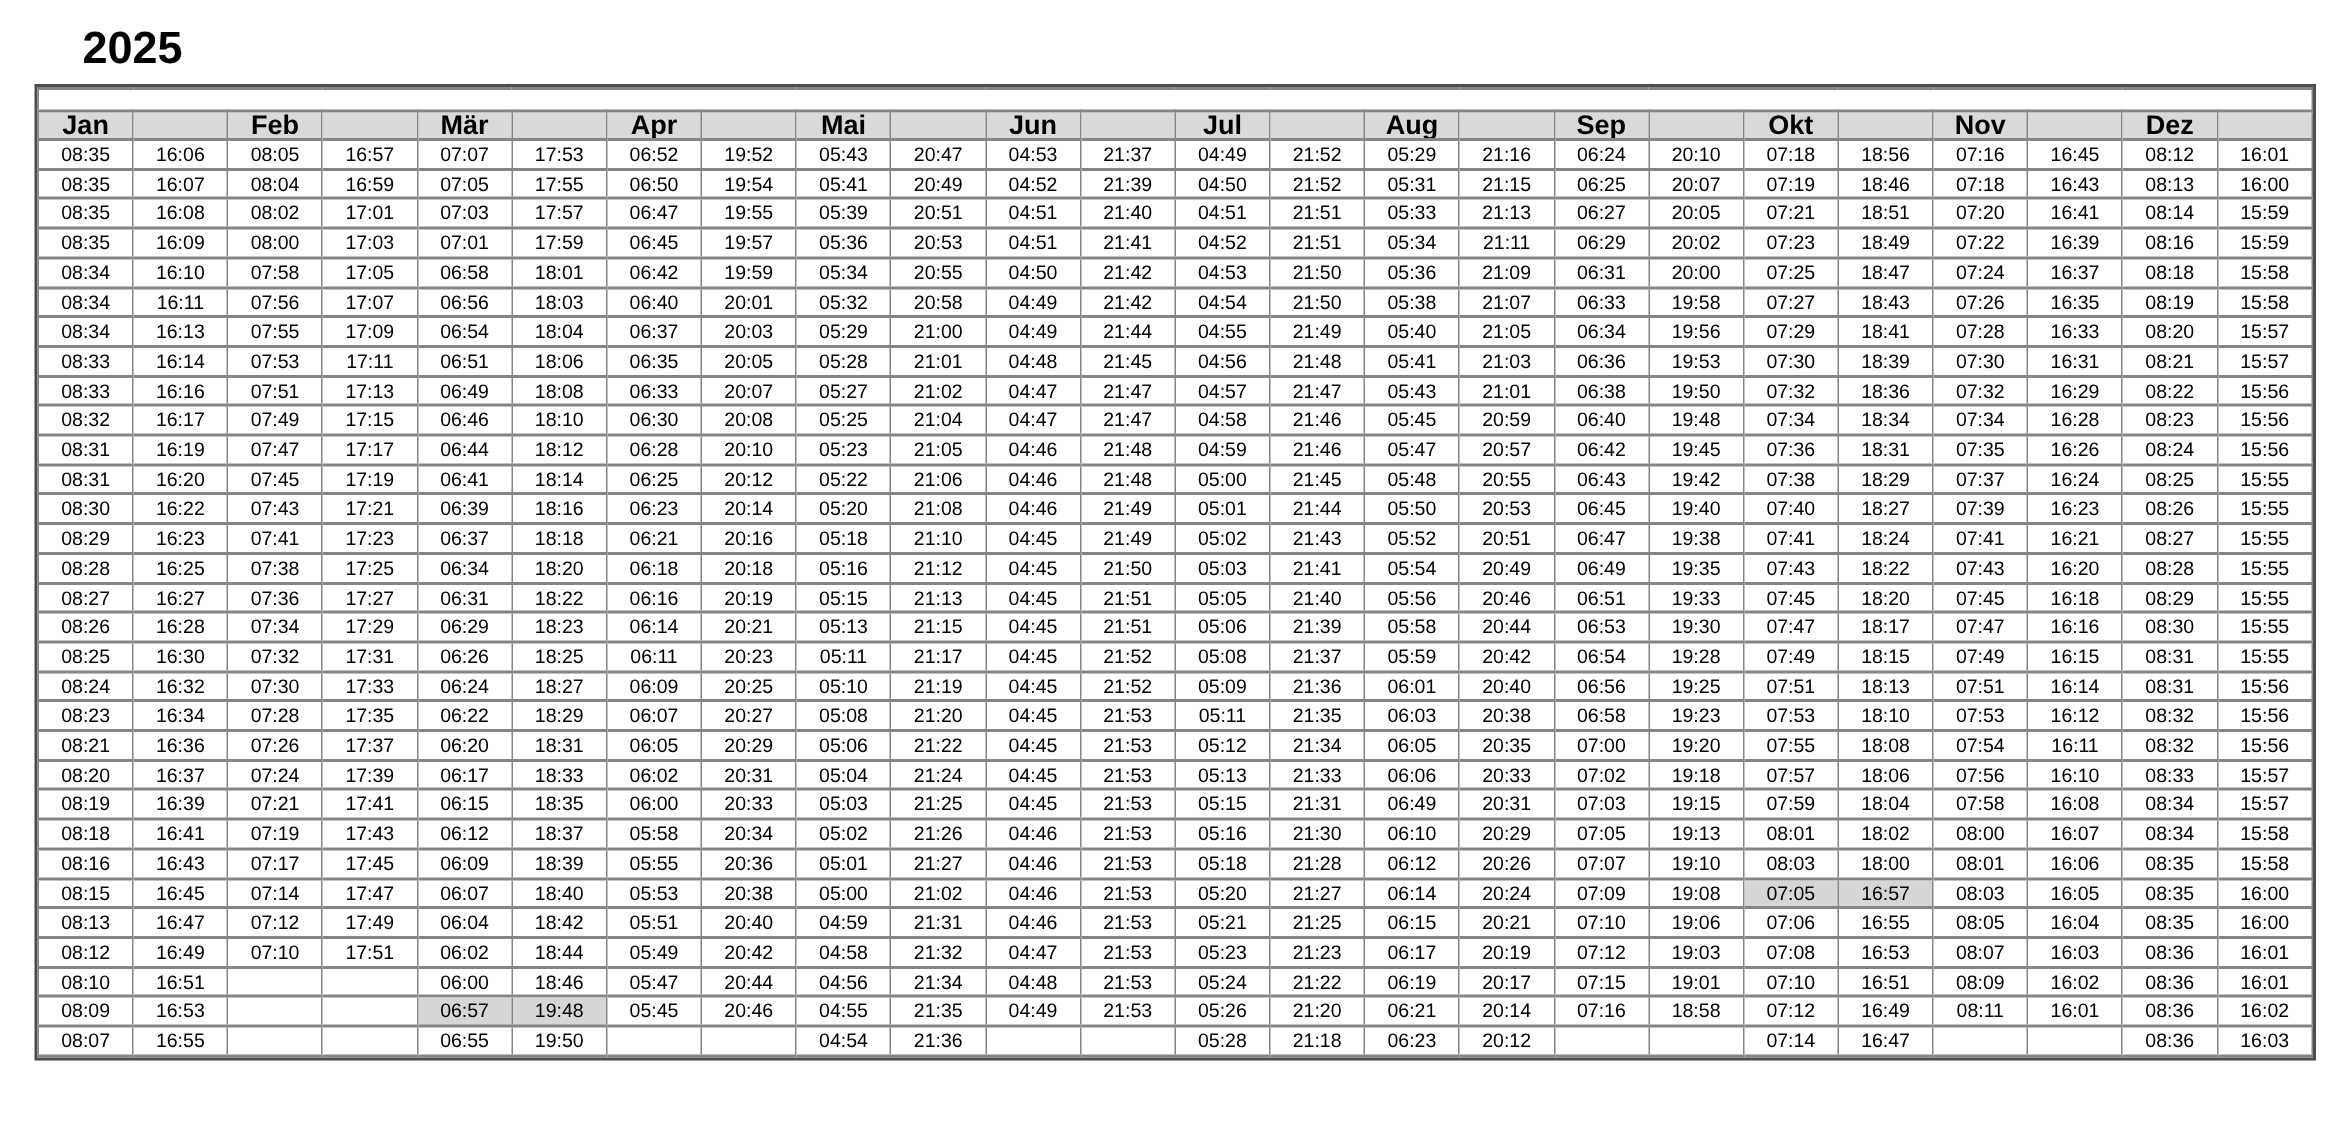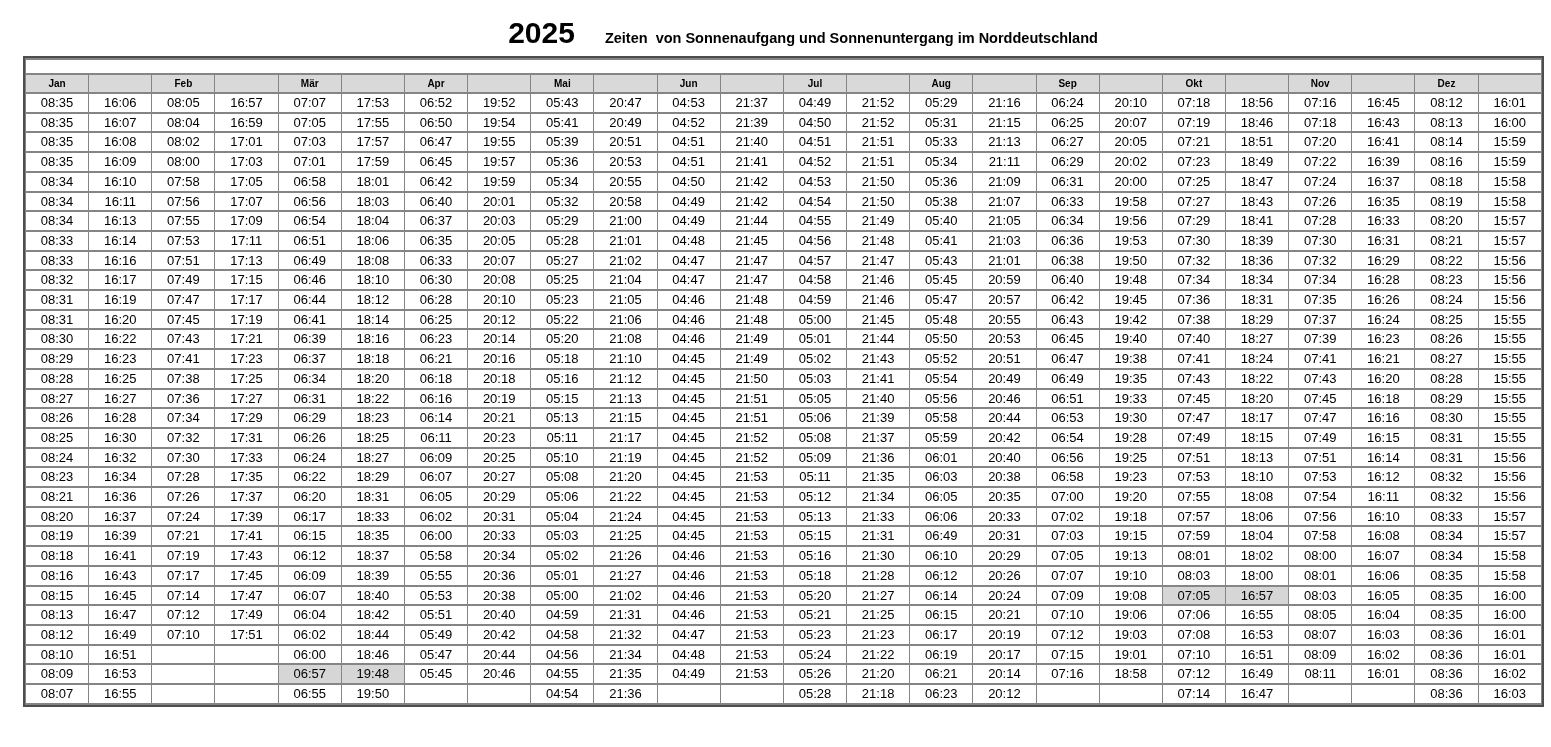--- a/index.html
+++ b/index.html
@@ -8,21 +8,21 @@
     --grid:#858585;
     --outer:#4d4d4d;
   }
   html,body{margin:0;padding:0;background:#fff;}
   body{
     width:1551px;height:747px;overflow:hidden;
     font-family:"Liberation Sans", sans-serif;color:#000;
   }
   .title-bar{
     display:flex;align-items:baseline;
-    margin:16px 0 0 55px;height:36px;justify-content:center;
+    margin:16px 0 0 55px;height:36px;
   }
   .year{font-size:30px;font-weight:bold;line-height:34px;}
   .subtitle{font-size:14.5px;font-weight:bold;margin-left:30px;white-space:pre;}
   .table-wrap{
     margin:4px 0 0 23px;width:1521px;
     border:2px solid var(--outer);
     box-sizing:border-box;
   }
   table{
     border-collapse:collapse;table-layout:fixed;width:100%;
@@ -30,30 +30,29 @@
   th,td{
     border:1px solid var(--grid);
     border-top-width:2px;border-bottom-width:2px;
     padding:0;text-align:center;vertical-align:middle;
     font-size:13px;height:17.7px;line-height:17.7px;
     white-space:nowrap;overflow:hidden;
   }
   tr.spacer-row td{height:13px;background:#fff;}
   tr.month-row th{
     background:var(--header-bg);
-    font-weight:bold;font-size:10px;height:17px;line-height:17px;
+    font-weight:bold;font-size:18px;height:17px;line-height:17px;
   }
   td.hl{background:var(--hl-bg);}
 </style>
 </head>
 <body>
 
 <div class="title-bar">
   <span class="year">2025</span>
-  <span class="subtitle">Zeiten  von Sonnenaufgang und Sonnenuntergang im Norddeutschland</span>
 </div>
 
 <div class="table-wrap">
   <table>
     <thead>
       <tr class="spacer-row">
         <td colspan="24"></td>
       </tr>
       <tr class="month-row" id="month-row">
           <th>Jan</th>

